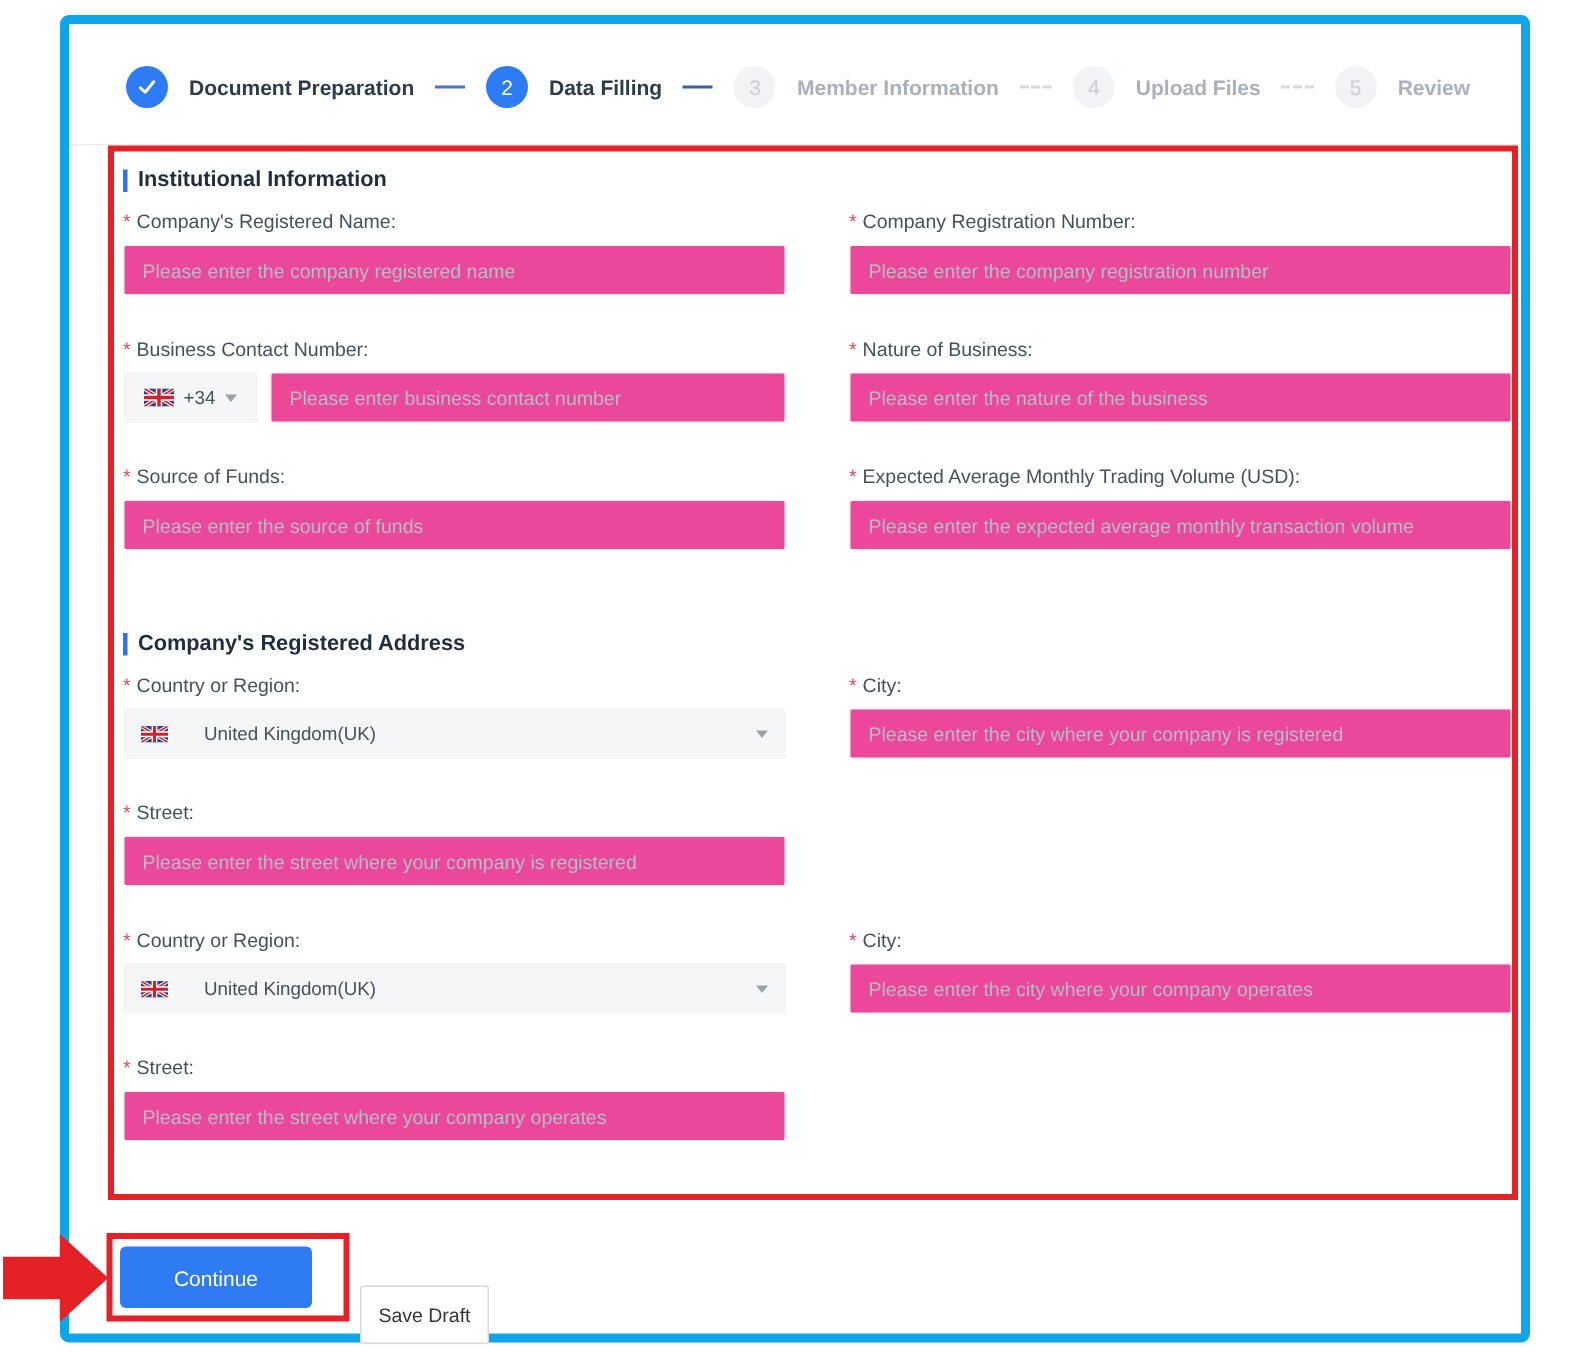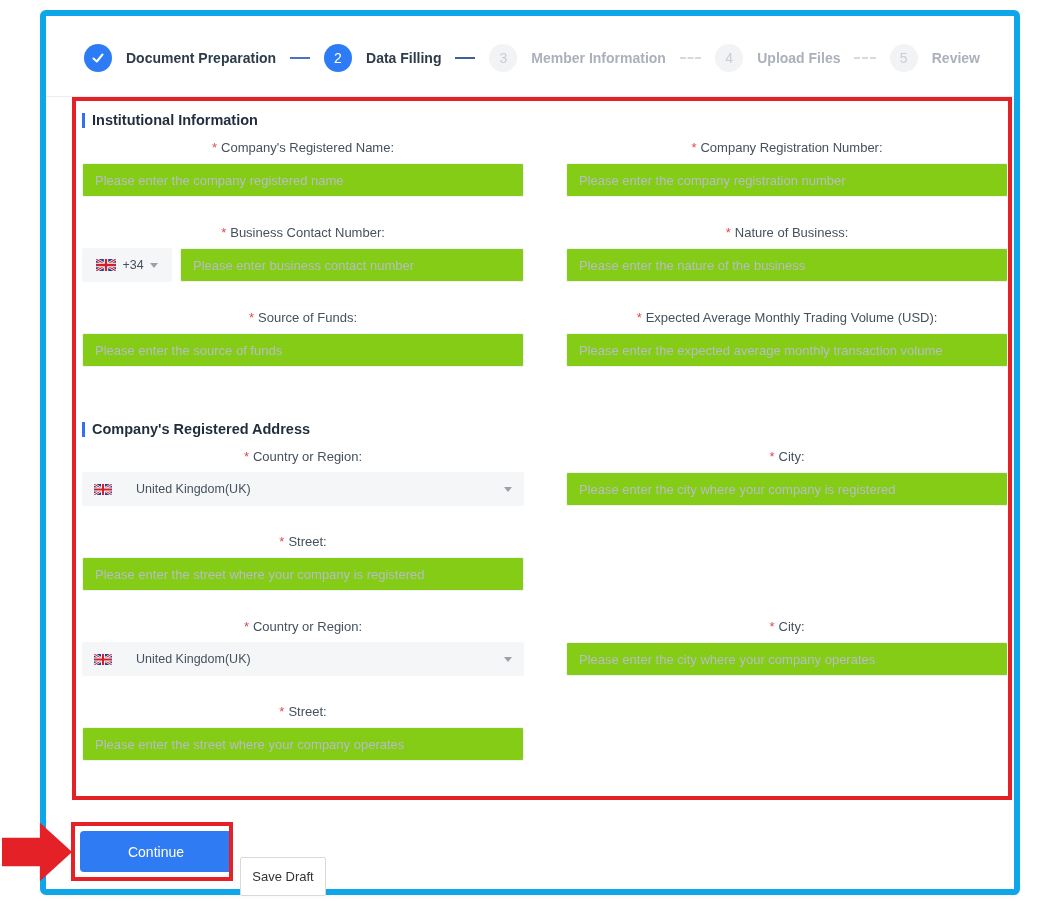--- a/index.html
+++ b/index.html
@@ -29,23 +29,23 @@
   .form-area { position:absolute; left:82px; top:112px; width:926px; }
   .section-title { display:flex; align-items:center; margin-bottom:12px; }
   .section-bar { width:3px; height:15px; background:#3370f0; margin-right:7px; flex:0 0 auto; }
   .section-title-text { font-size:14.5px; font-weight:bold; color:#1f2d3d; }
   .section-head-row { display:flex; align-items:center; justify-content:space-between; margin-bottom:12px; }
   .section-head-row .section-title { margin-bottom:0; }
   .sec-gap { margin-top:26px; }
 
   .grid { display:grid; grid-template-columns:1fr 1fr; column-gap:42px; }
   .field { margin-bottom:28px; }
-  .field-label { font-size:13px; color:#45515e; margin-bottom:8px;text-align:center; }
+  .field-label { font-size:13px; color:#45515e; margin-bottom:8px; }
   .req { color:#e3484d; margin-right:4px; }
-  .tb { width:100%; height:34px; background:#84cc16; border:1px solid #f0f1f3; border-radius:2px;
+  .tb { width:100%; height:34px; background:#ec4899; border:1px solid #f0f1f3; border-radius:2px;
         padding:0 12px; font-size:13px; color:#333; font-family:"Liberation Sans", sans-serif; outline:none; }
   .tb::placeholder { color:#b7bdc6; opacity:1; }
 
   .phone-row { display:flex; gap:8px; }
   .dial-select { width:90px; height:34px; background:#f5f6f8; border-radius:2px; display:flex;
                  align-items:center; justify-content:center; gap:6px; cursor:pointer; flex:0 0 auto; }
   .dial-code { font-size:12.5px; color:#45515e; }
   .caret { width:0; height:0; border-left:4px solid transparent; border-right:4px solid transparent;
            border-top:5px solid #9aa1ab; }
   .flag { width:20px; height:12px; border-radius:1px; flex:0 0 auto; }
@@ -53,21 +53,21 @@
   .select-box { width:100%; height:34px; background:#f5f6f8; border-radius:2px; display:flex;
                 align-items:center; padding:0 12px; cursor:pointer;gap:16px; }
   .select-box .flag { width:18px; height:11px; margin-right:8px; }
   .select-value { font-size:12.5px; color:#45515e; flex:1 1 auto; }
 
   .checkbox-wrap { display:flex; align-items:center; gap:7px; cursor:pointer; }
   .checkbox { width:15px; height:15px; background:#fff; border:1px solid #d4d7dc; border-radius:2px; }
   .checkbox-label { font-size:13px; color:#3c4858; }
 
   
-  .btn-continue { position:absolute; left:80px; top:831px; width:152px; height:41px; background:#2e7bf3;
+  .btn-continue { position:absolute; left:80px; top:831px; width:128px; height:41px; background:#2e7bf3;
                   color:#fff; font-size:14px; border:none; border-radius:4px; cursor:pointer;
                   font-family:"Liberation Sans", sans-serif; }
   .btn-save { position:absolute; left:240px; top:857px; width:86px; height:39px; background:#fff;
               color:#333; font-size:13px; border:1px solid #d9d9d9; border-radius:2px; cursor:pointer;
               font-family:"Liberation Sans", sans-serif; }
 
   
   .anno { position:absolute; border:4px solid #e32126; pointer-events:none; }
   .anno-form { left:72px; top:97px; width:940px; height:703px; }
   .anno-btn { left:71px; top:822px; width:162px; height:59px; }

